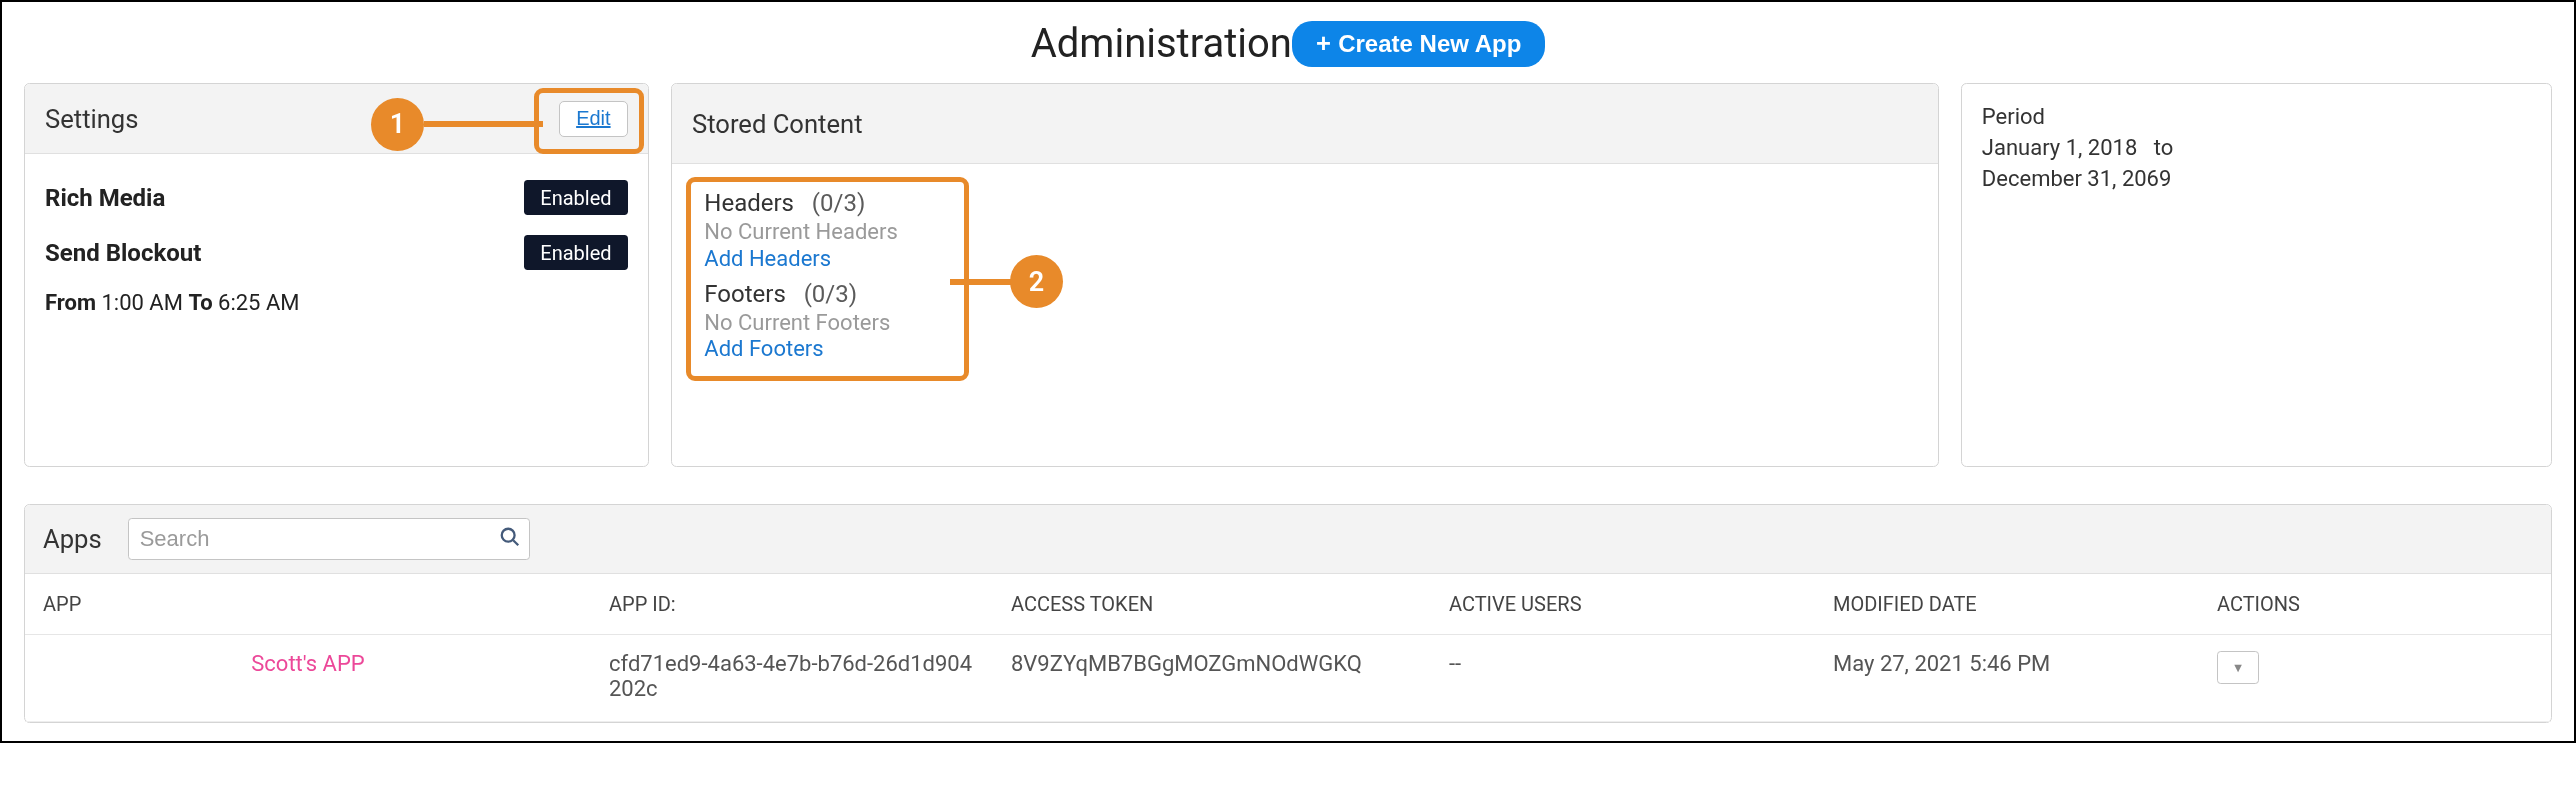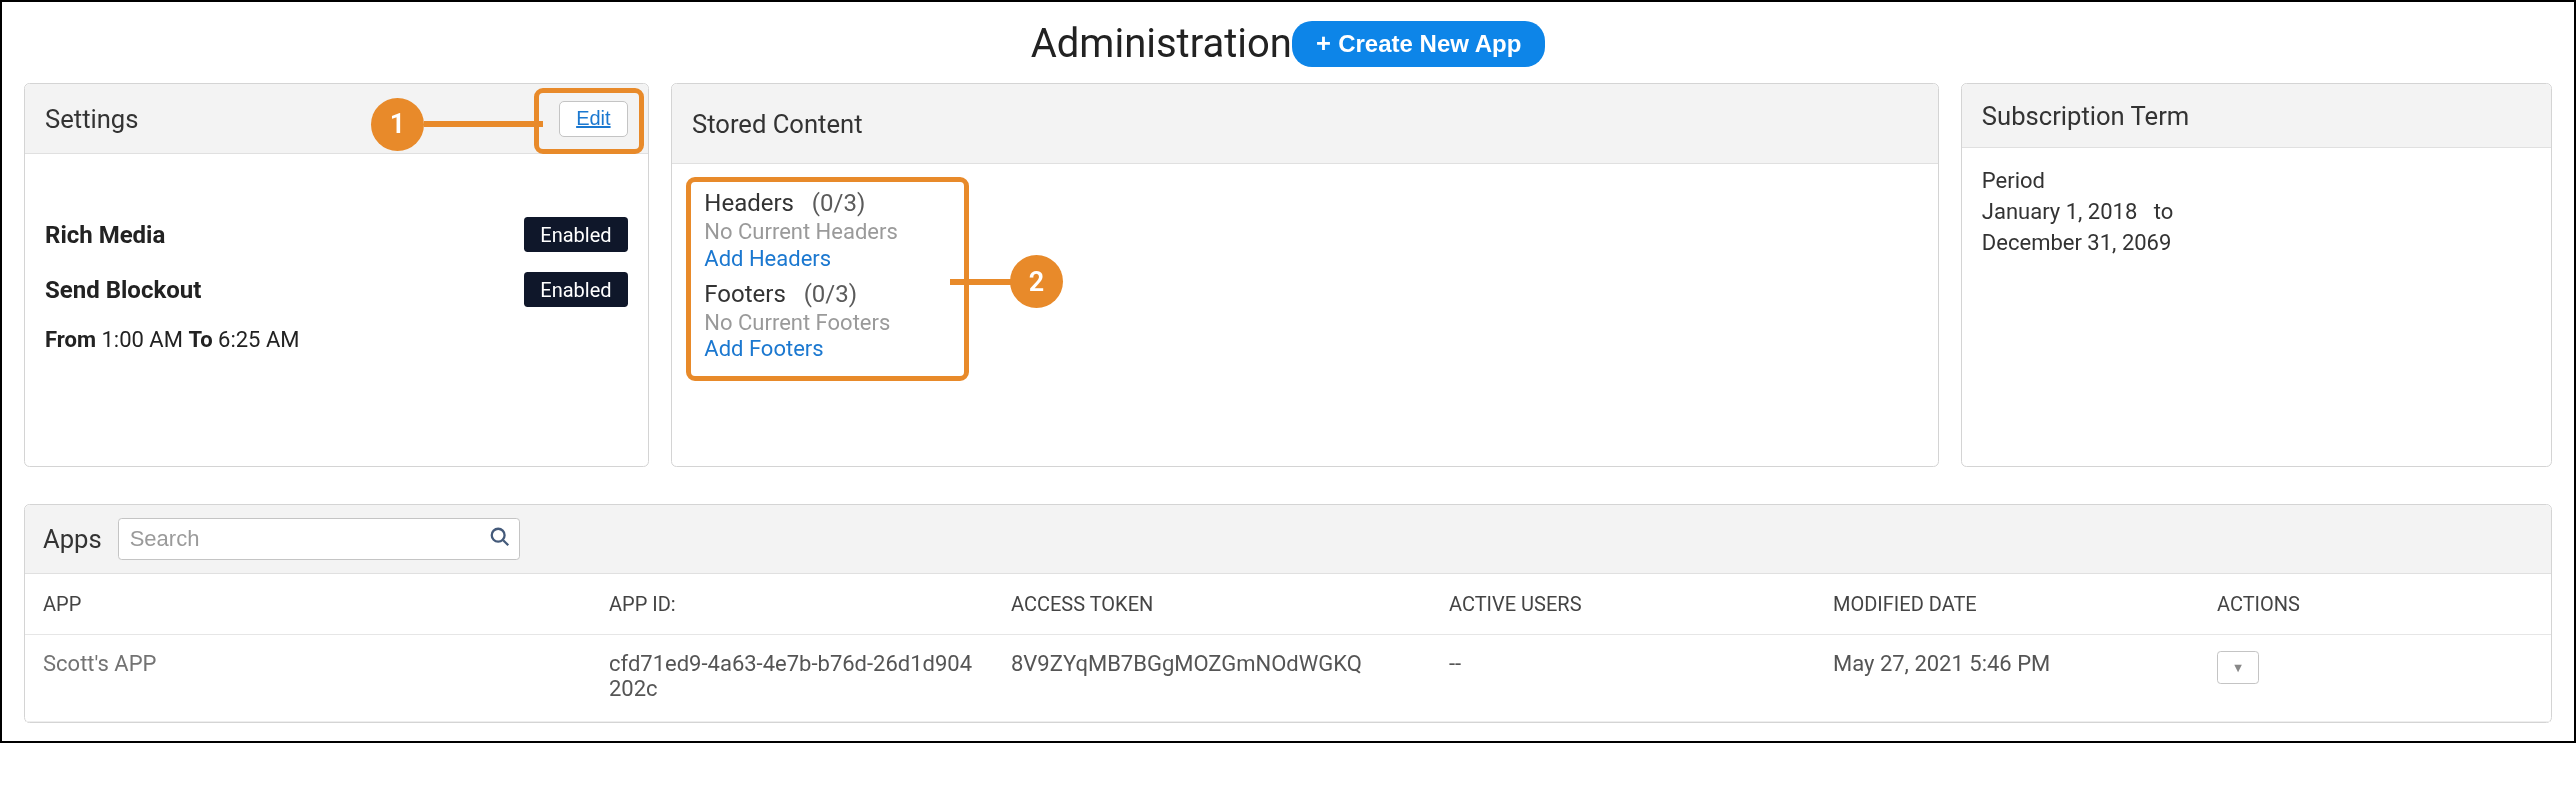--- a/index.html
+++ b/index.html
@@ -45,21 +45,21 @@
     gap: 22px;
     margin-bottom: 37px;
   }
   .panel {
     border: 0.9px solid #d4d4d4;
     border-radius: 5.5px;
     background: #fff;
     display: flex;
     flex-direction: column;
   }
-  .panel-settings { width: 628px; min-height: 384px; gap: 37px; }
+  .panel-settings { width: 628px; min-height: 384px; }
   .panel-stored   { width: 1274px; min-height: 384px; }
   .panel-sub      { width: 594px; min-height: 384px; }
   .panel-header {
     background: #f3f3f3;
     border-bottom: 0.9px solid #e0e0e0;
     border-radius: 5.5px 5.5px 0 0;
     padding: 16.4px 20px;
     display: flex;
     justify-content: space-between;
     align-items: center;
@@ -153,20 +153,21 @@
     border-radius: 5.5px 5.5px 0 0;
     padding: 12.8px 18px;
     display: flex;
     align-items: center;
     gap: 16px;
   }
   .apps-title { font-size: 25.6px; color: #333; }
   .search-wrap {
     position: relative;
     display: inline-block;
+    margin-left: 10px;
   }
   .search-input {
     width: 402px;
     height: 42px;
     border: 0.9px solid #c4c4c4;
     border-radius: 3.7px;
     padding: 0 40px 0 11px;
     font-size: 22px;
     color: #555;
   }
@@ -190,21 +191,21 @@
     padding: 18px 18px 18px 18px;
     border-bottom: 0.9px solid #e6e6e6;
   }
   .apps-table td {
     font-size: 22px;
     color: #555;
     padding: 16.4px 18px 20px 18px;
     vertical-align: top;
     border-bottom: 0.9px solid #eee;
   }
-  .apps-table td.app-name { color: #737373; }
+  .apps-table td.app-name { color: #ec4899; text-align: center; }
   .actions-btn {
     border: 0.9px solid #c4c4c4;
     background: #fff;
     border-radius: 3.7px;
     width: 42px;
     height: 33px;
     display: inline-flex;
     align-items: center;
     justify-content: center;
     cursor: pointer;
@@ -273,23 +274,20 @@
         <div class="stored-sub">No Current Footers</div>
         <div class="stored-link" style="margin-bottom:0">Add Footers</div>
       </div>
 
       <div class="callout-line" style="top:115px; left:278px; width:64px;"></div>
       <div class="callout" style="top:91px; left:338px;">2</div>
     </div>
   </div>
 
   <div class="panel panel-sub">
-    <div class="panel-header">
-      <span>Subscription Term</span>
-    </div>
     <div class="panel-body sub-body">
       <div>Period</div>
       <div>
         <span>January 1, 2018</span>&nbsp;&nbsp;
         <span>to</span>
       </div>
       <div>December 31, 2069</div>
     </div>
   </div>
 

